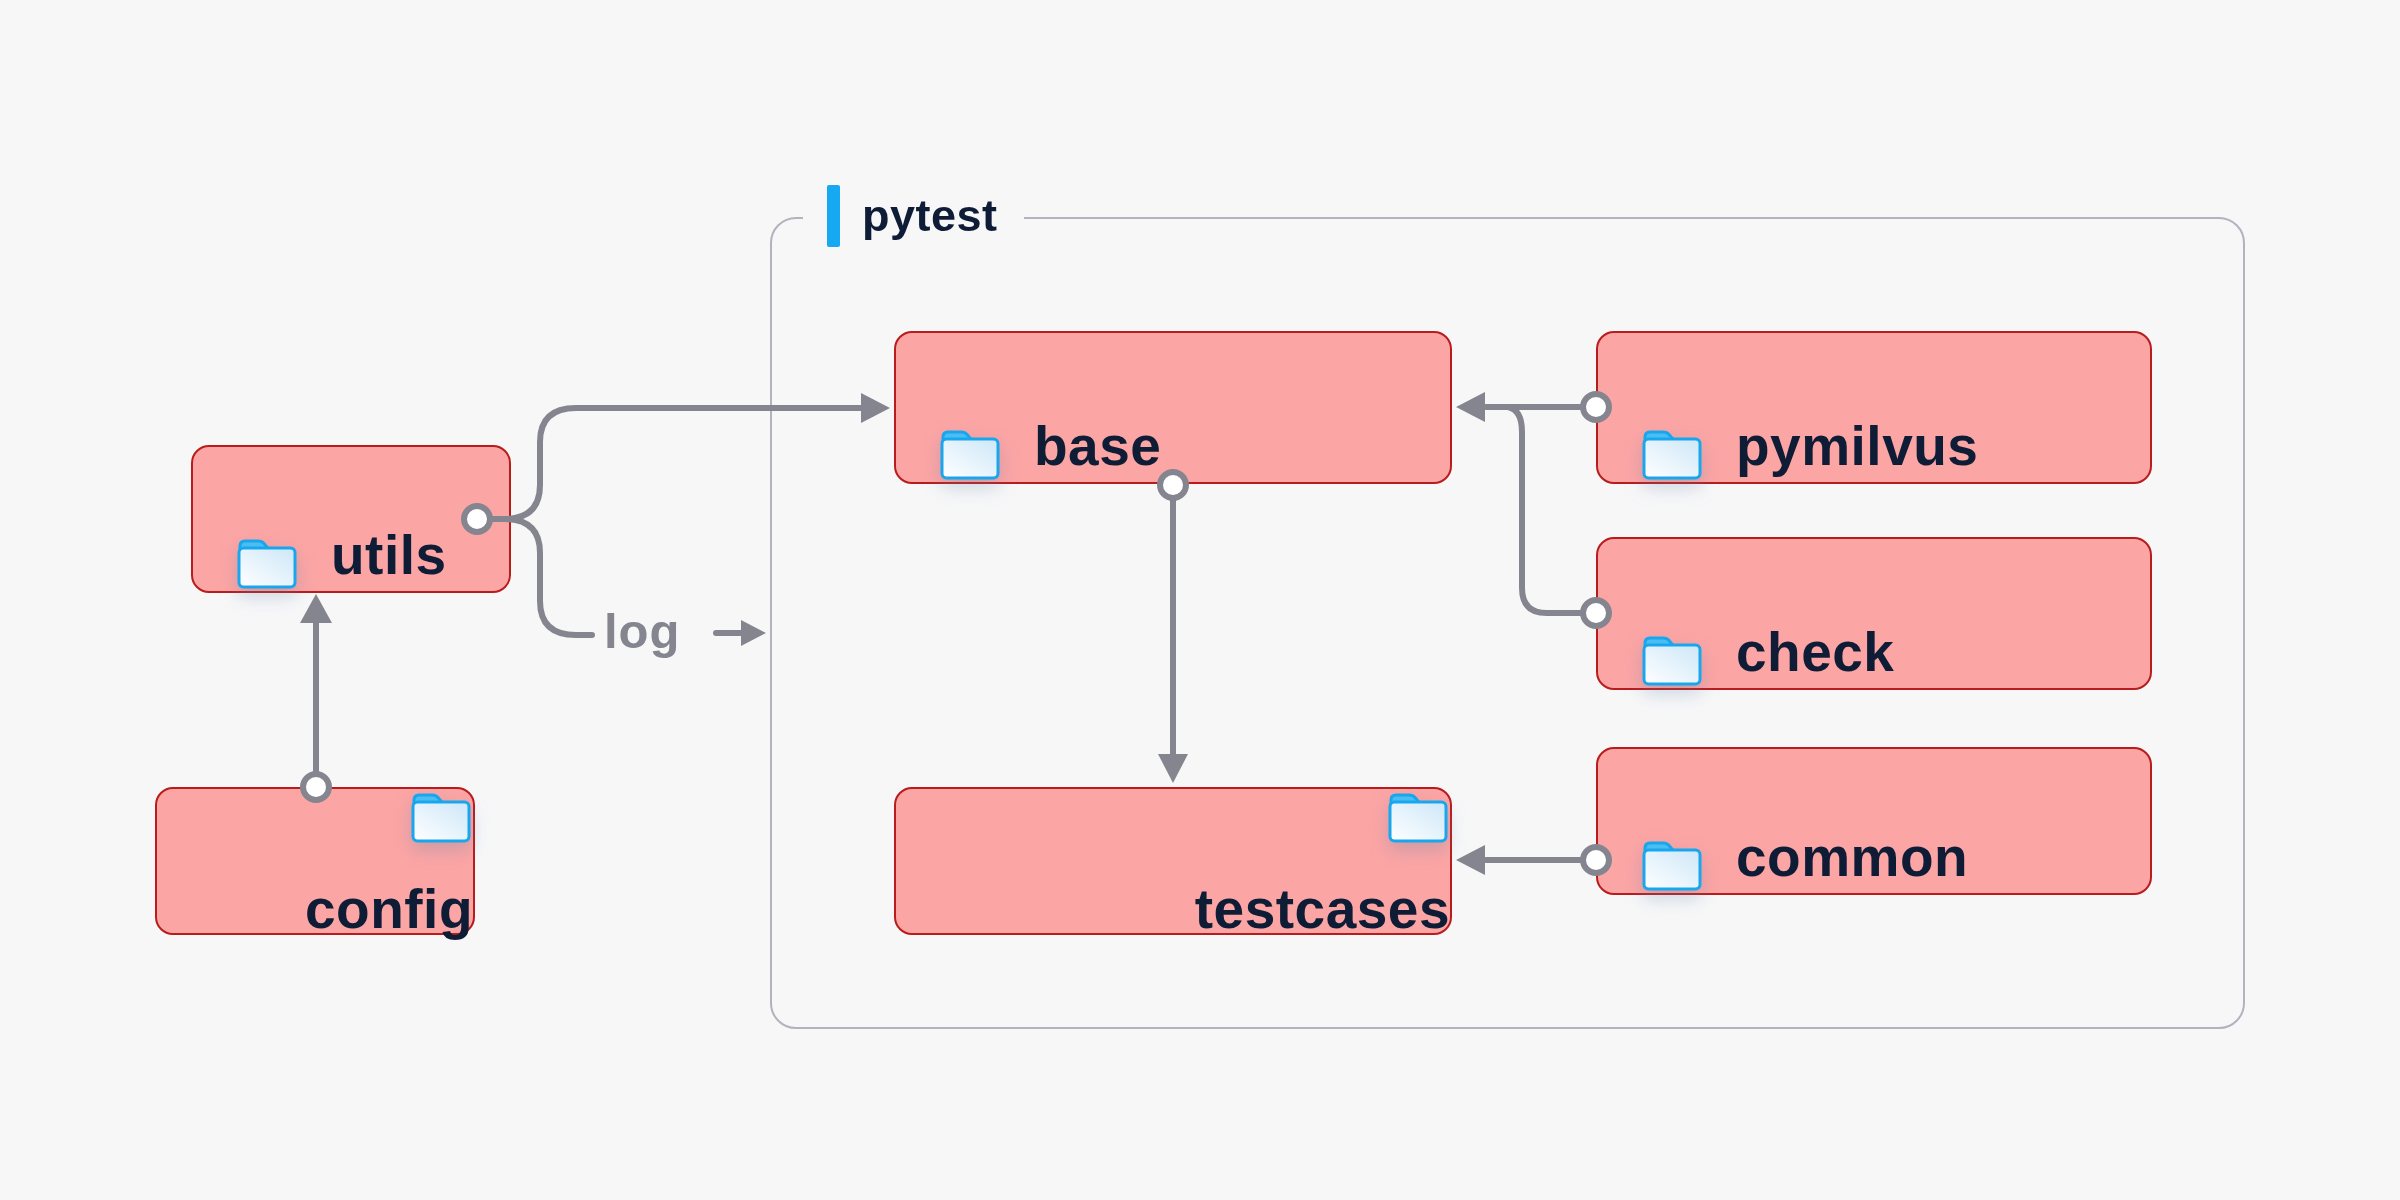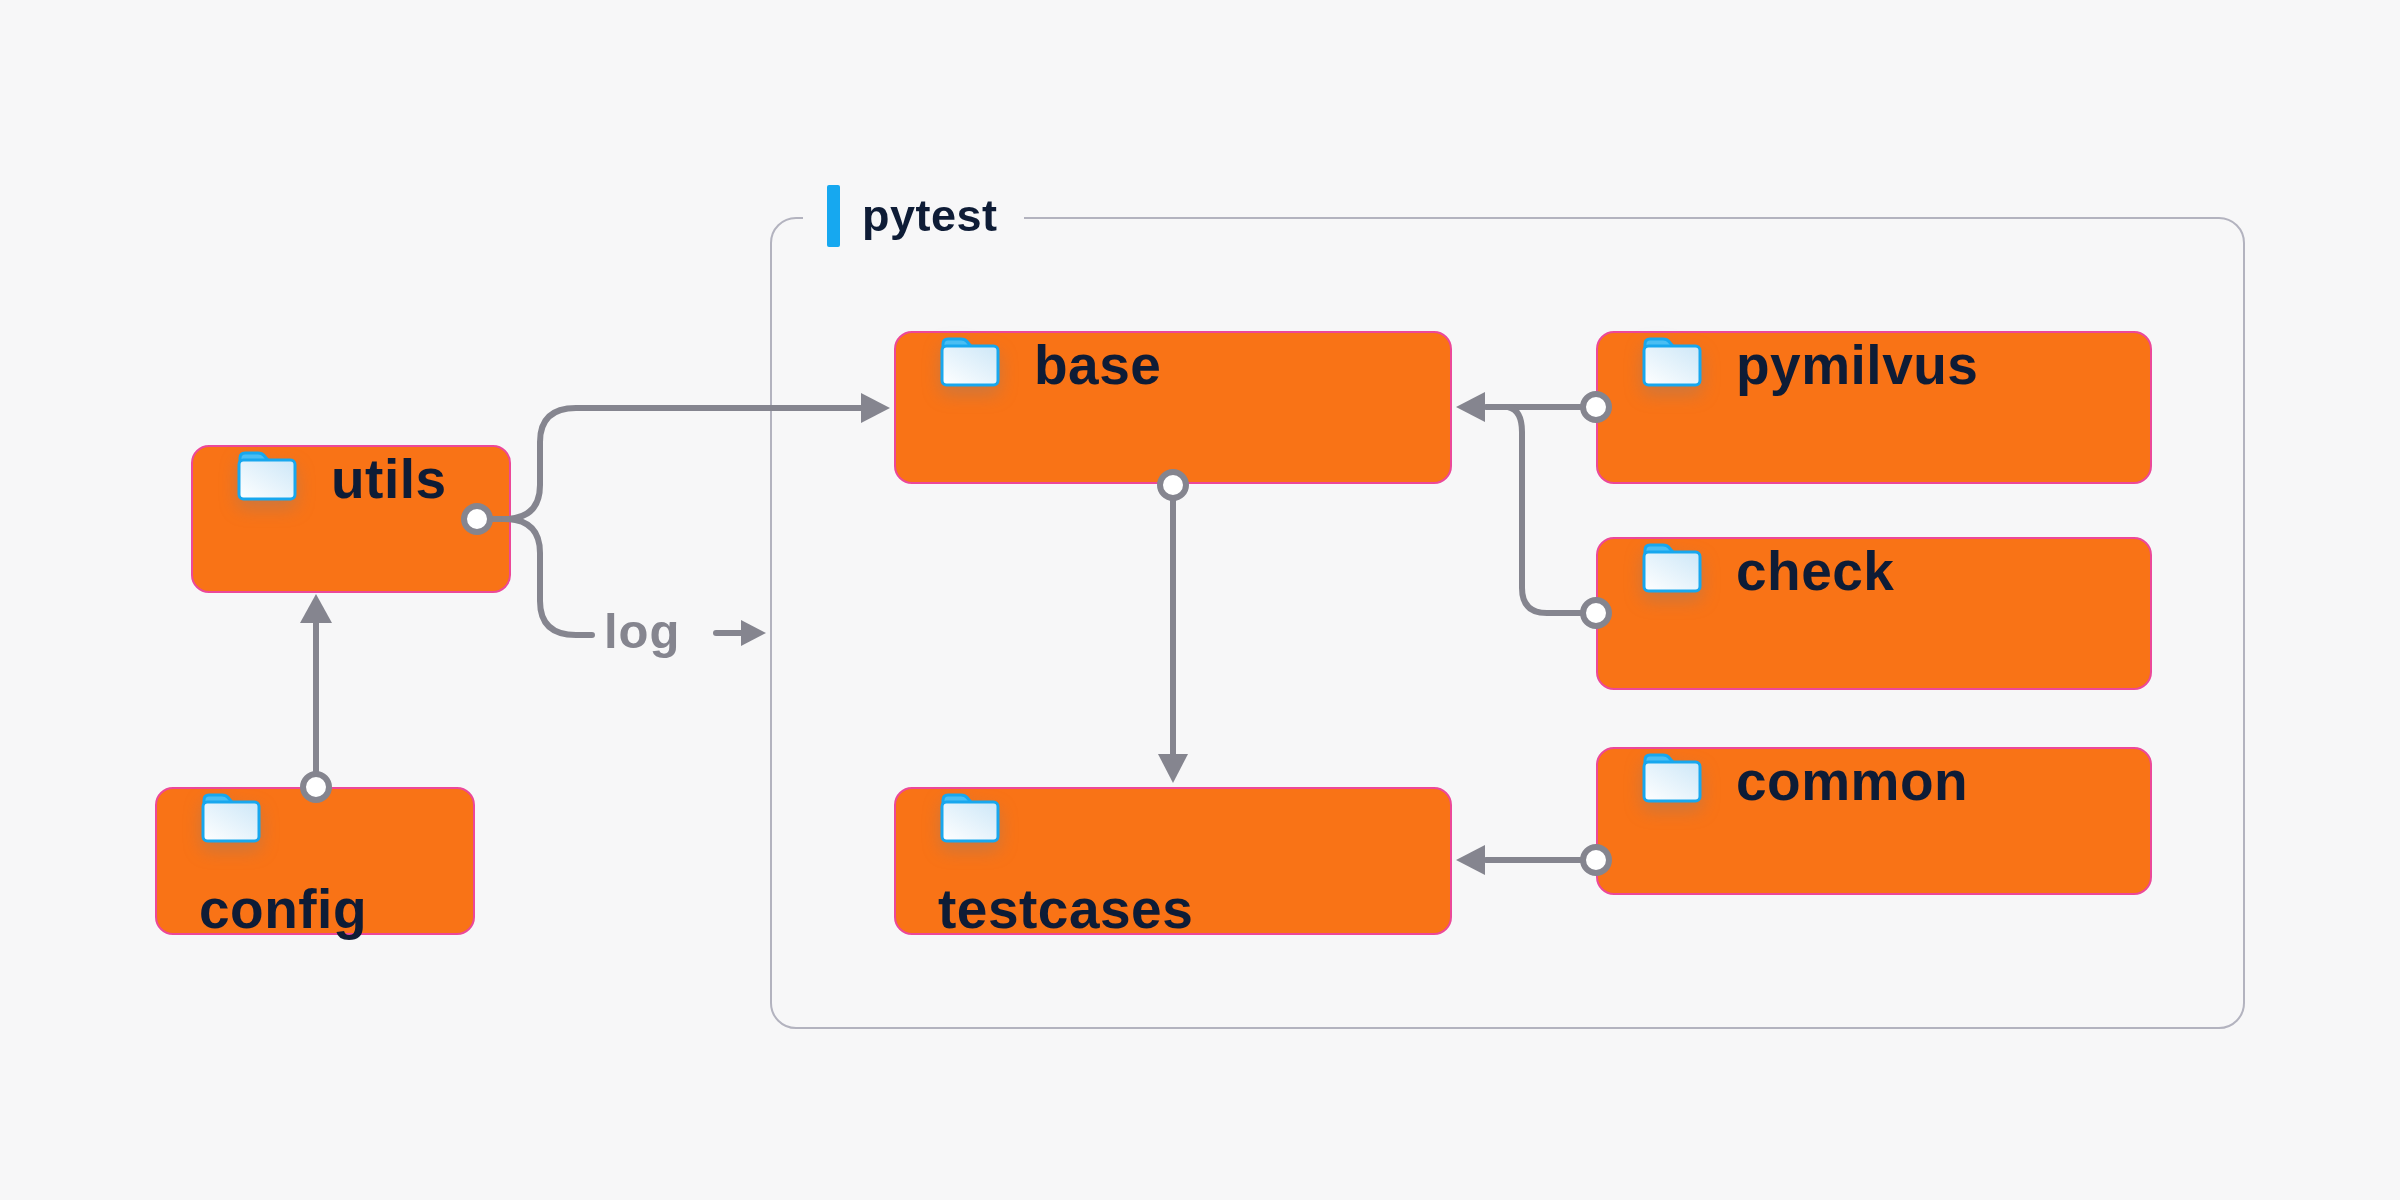--- a/index.html
+++ b/index.html
@@ -42,25 +42,25 @@
     border-radius: 2px;
   }
   .group-label .label-text {
     font-size: 45px;
     font-weight: 700;
     color: #0e1c36;
     letter-spacing: 0.5px;
   }
   .node {
     position: absolute;
-    background: #f97316;
-    border: 2px solid #ec4899;
+    background: #fca5a5;
+    border: 2px solid #b91c1c;
     border-radius: 18px;
     display: flex;
-    align-items: flex-start;
+    align-items: flex-end;
     padding-left: 42px;
     gap: 32px;
     z-index: 2;
   }
   .node .label {
     font-size: 55px;
     font-weight: 700;
     color: #0e1c36;
     letter-spacing: 0.5px;
     padding-bottom: 4px;

